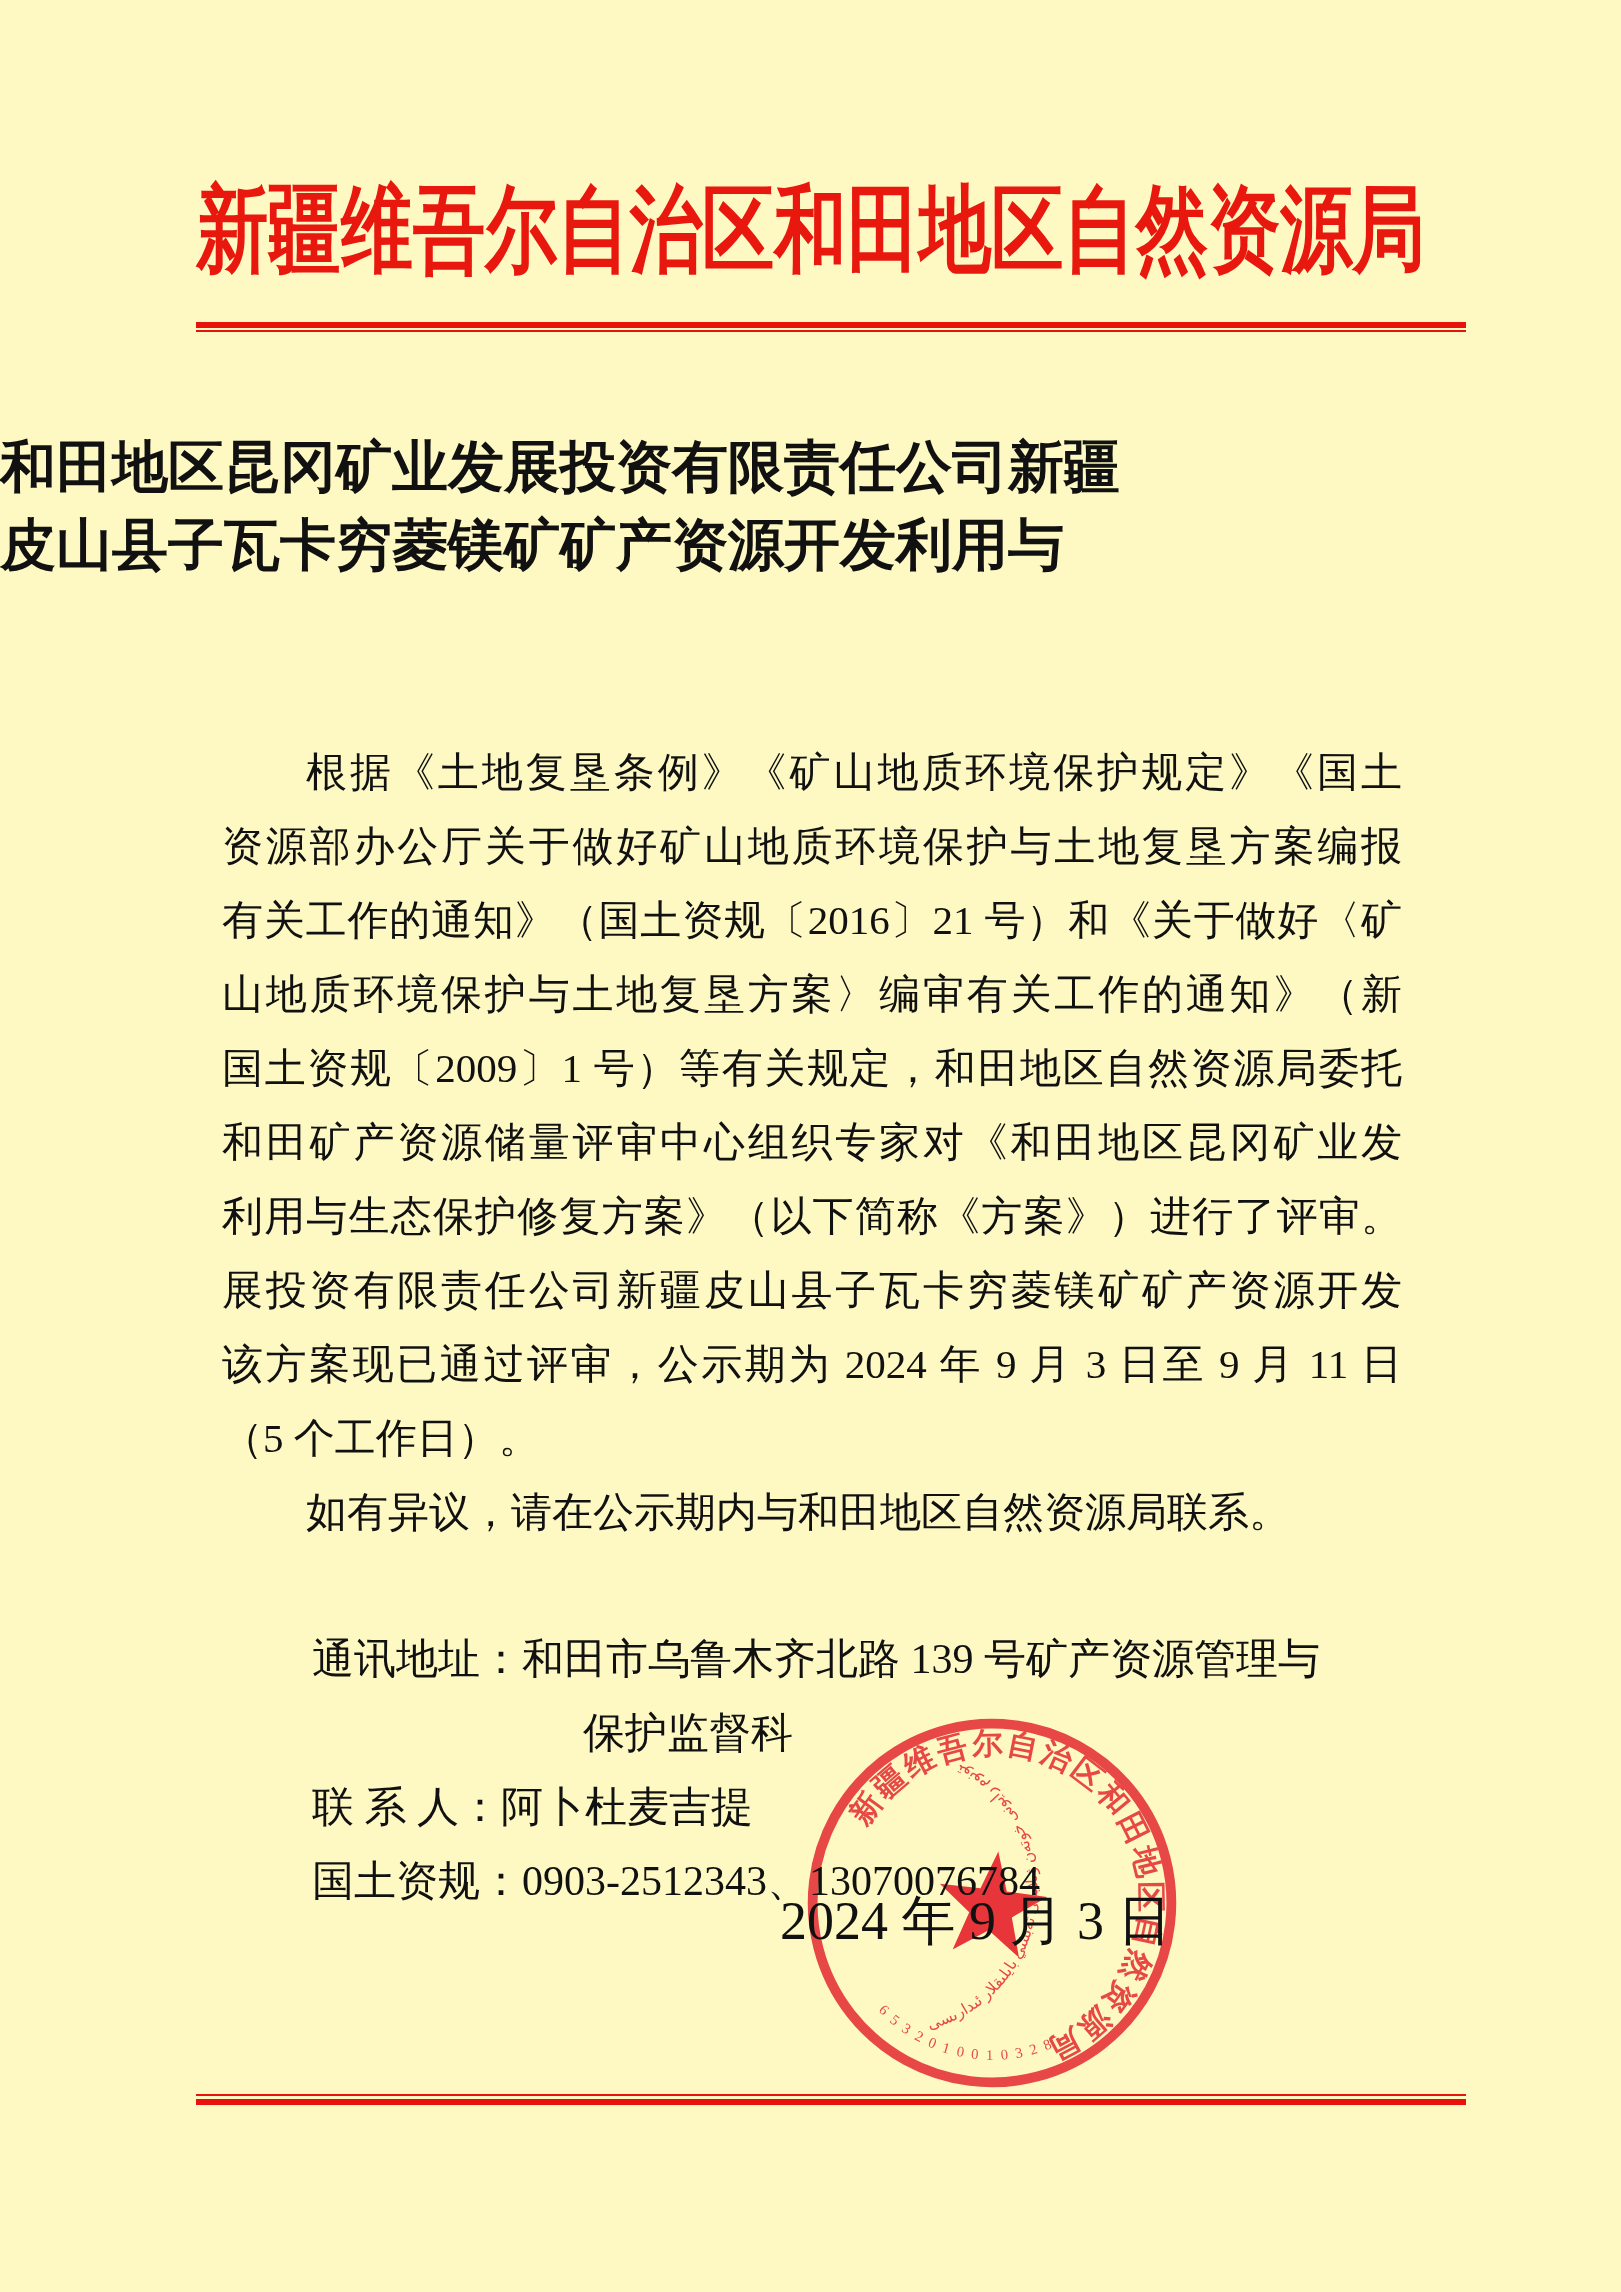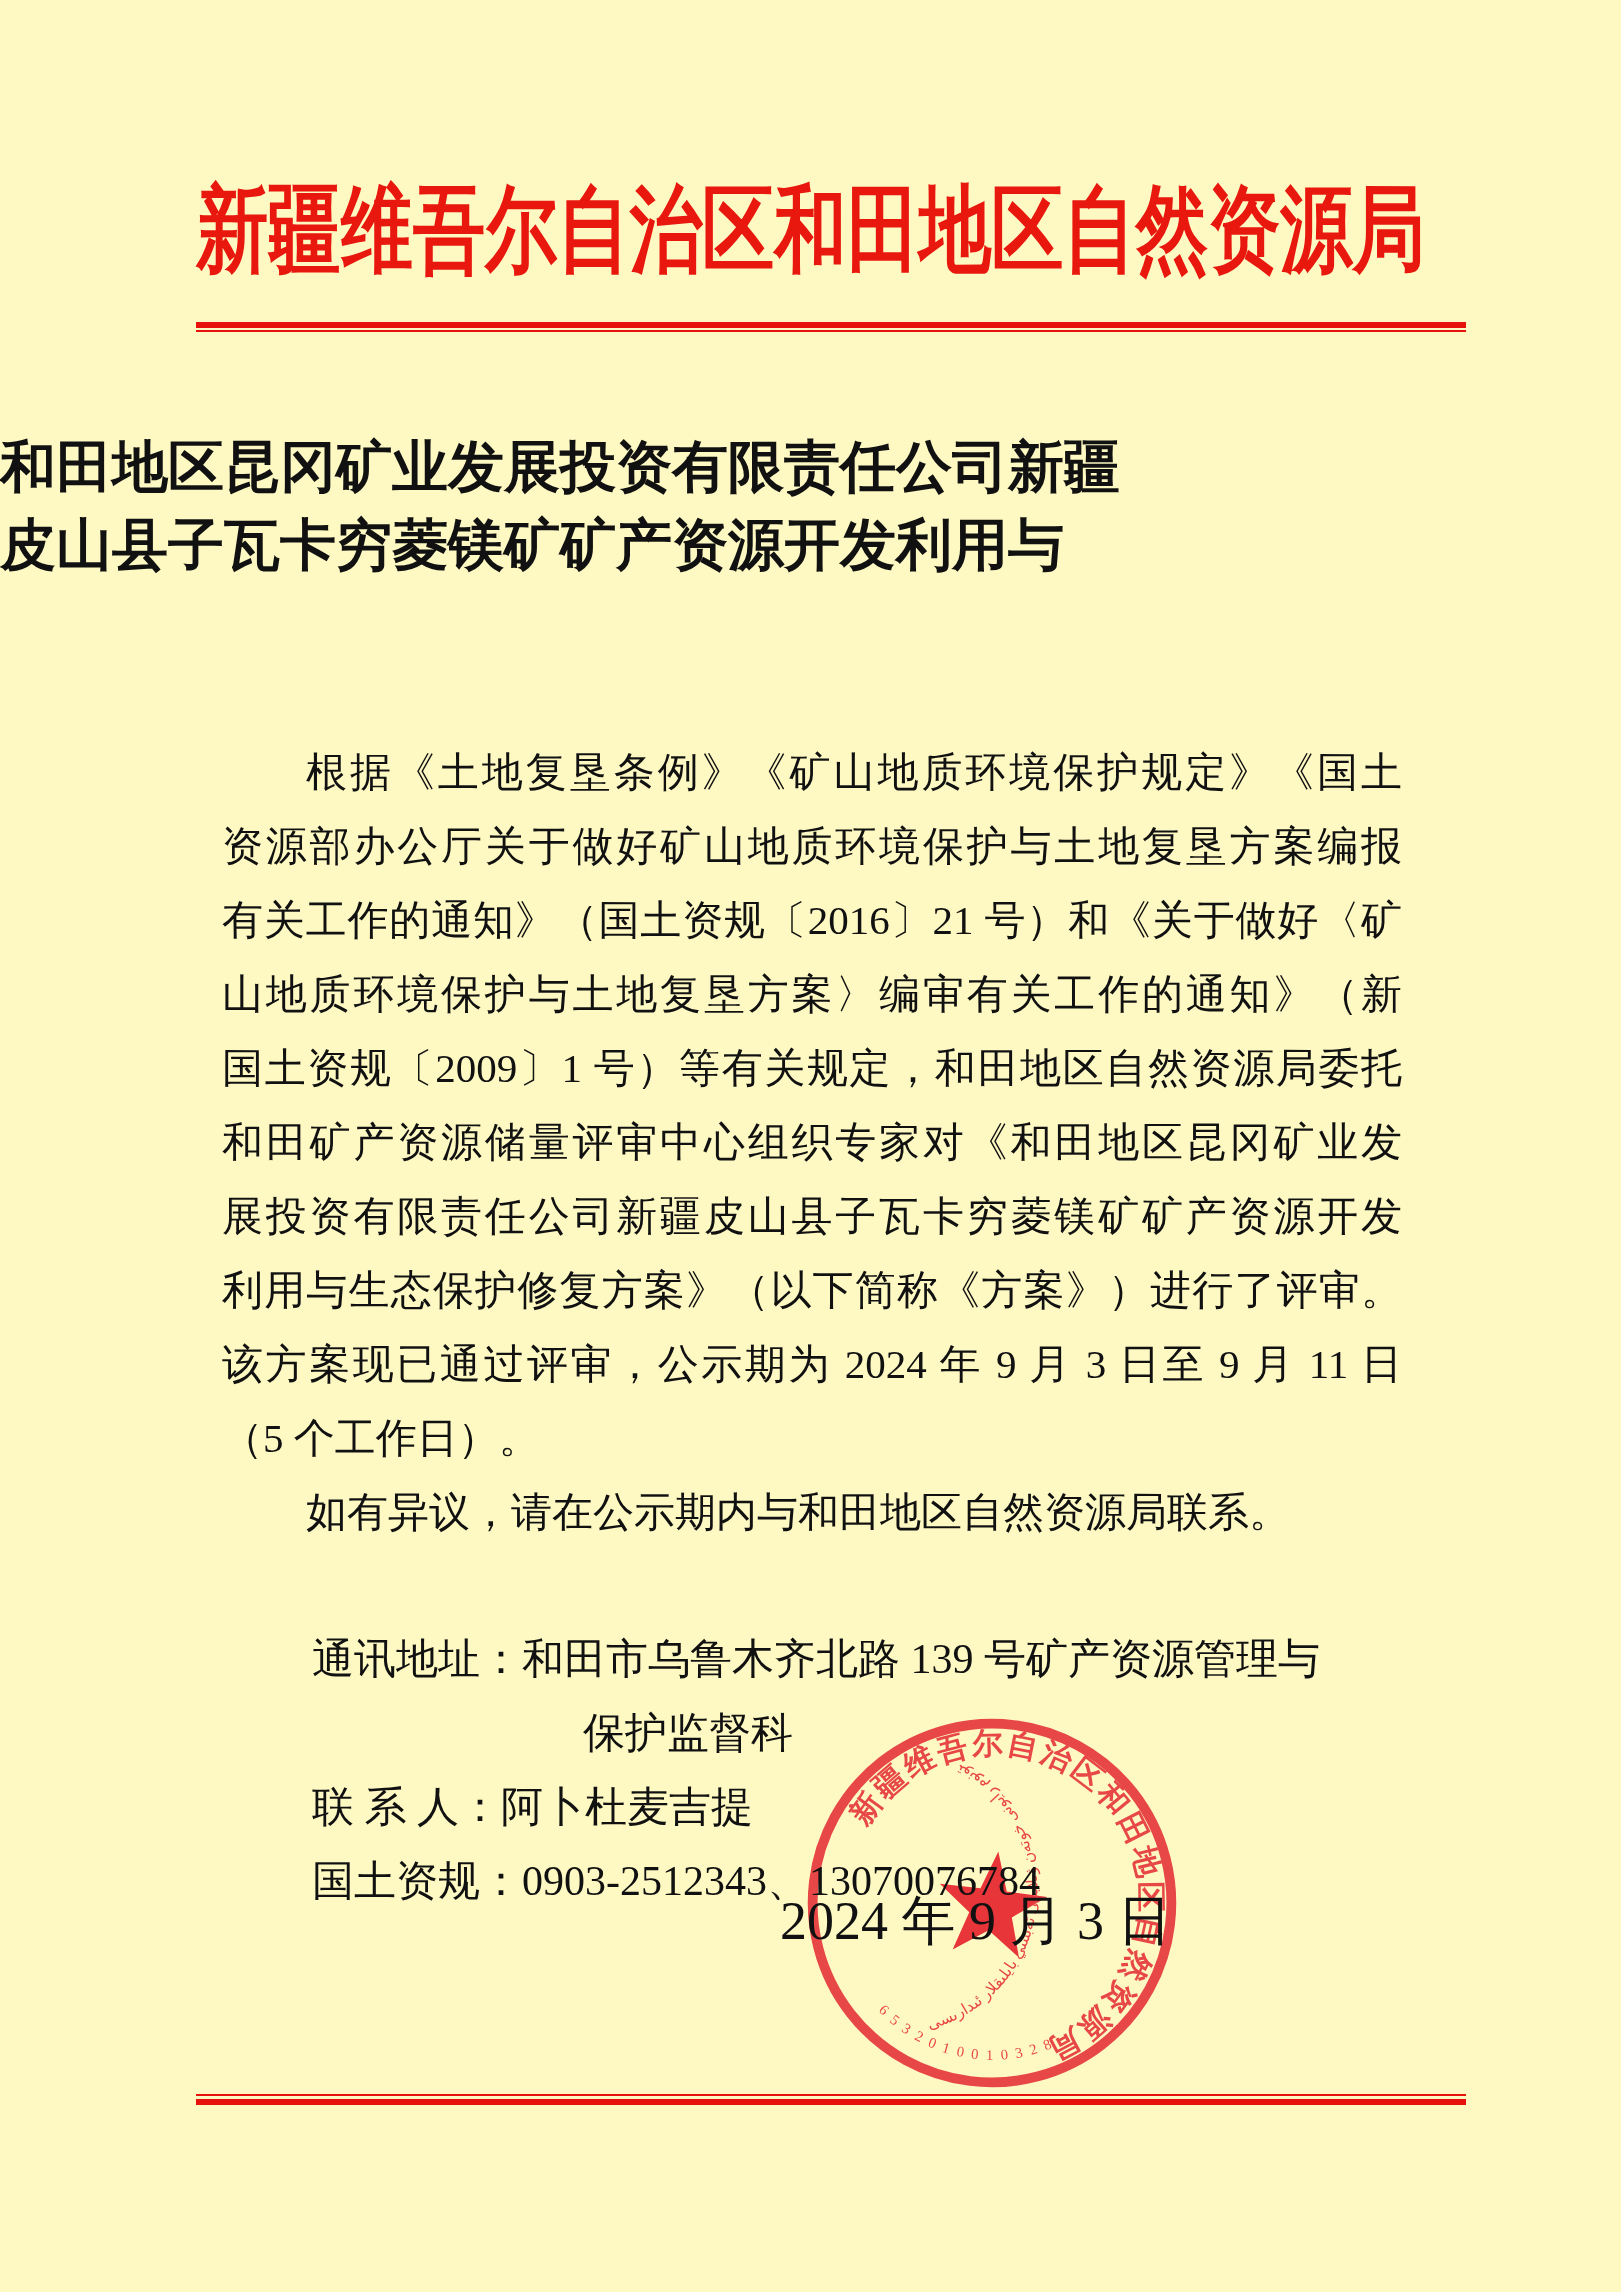--- a/index.html
+++ b/index.html
@@ -69,22 +69,22 @@
     <div>皮山县子瓦卡穷菱镁矿矿产资源开发利用与</div>
   </div>
 
   <div class="body-text">
     <div class="line fill indent">根据《土地复垦条例》《矿山地质环境保护规定》《国土</div>
     <div class="line fill">资源部办公厅关于做好矿山地质环境保护与土地复垦方案编报</div>
     <div class="line fill">有关工作的通知》（国土资规〔2016〕21 号）和《关于做好〈矿</div>
     <div class="line fill">山地质环境保护与土地复垦方案〉编审有关工作的通知》（新</div>
     <div class="line fill">国土资规〔2009〕1 号）等有关规定，和田地区自然资源局委托</div>
     <div class="line fill">和田矿产资源储量评审中心组织专家对《和田地区昆冈矿业发</div>
+    <div class="line fill">利用与生态保护修复方案》（以下简称《方案》）进行了评审。</div>
     <div class="line fill">展投资有限责任公司新疆皮山县子瓦卡穷菱镁矿矿产资源开发</div>
-    <div class="line fill">利用与生态保护修复方案》（以下简称《方案》）进行了评审。</div>
     <div class="line fill">该方案现已通过评审，公示期为 2024 年 9 月 3 日至 9 月 11 日</div>
     <div class="line">（5 个工作日）。</div>
     <div class="line indent">如有异议，请在公示期内与和田地区自然资源局联系。</div>
   </div>
 
   <div class="contact">
     <div class="line">
       <span>通讯地址：</span><span>和田市乌鲁木齐北路 139 号矿产资源管理与</span>
     </div>
     <div class="line hang">

